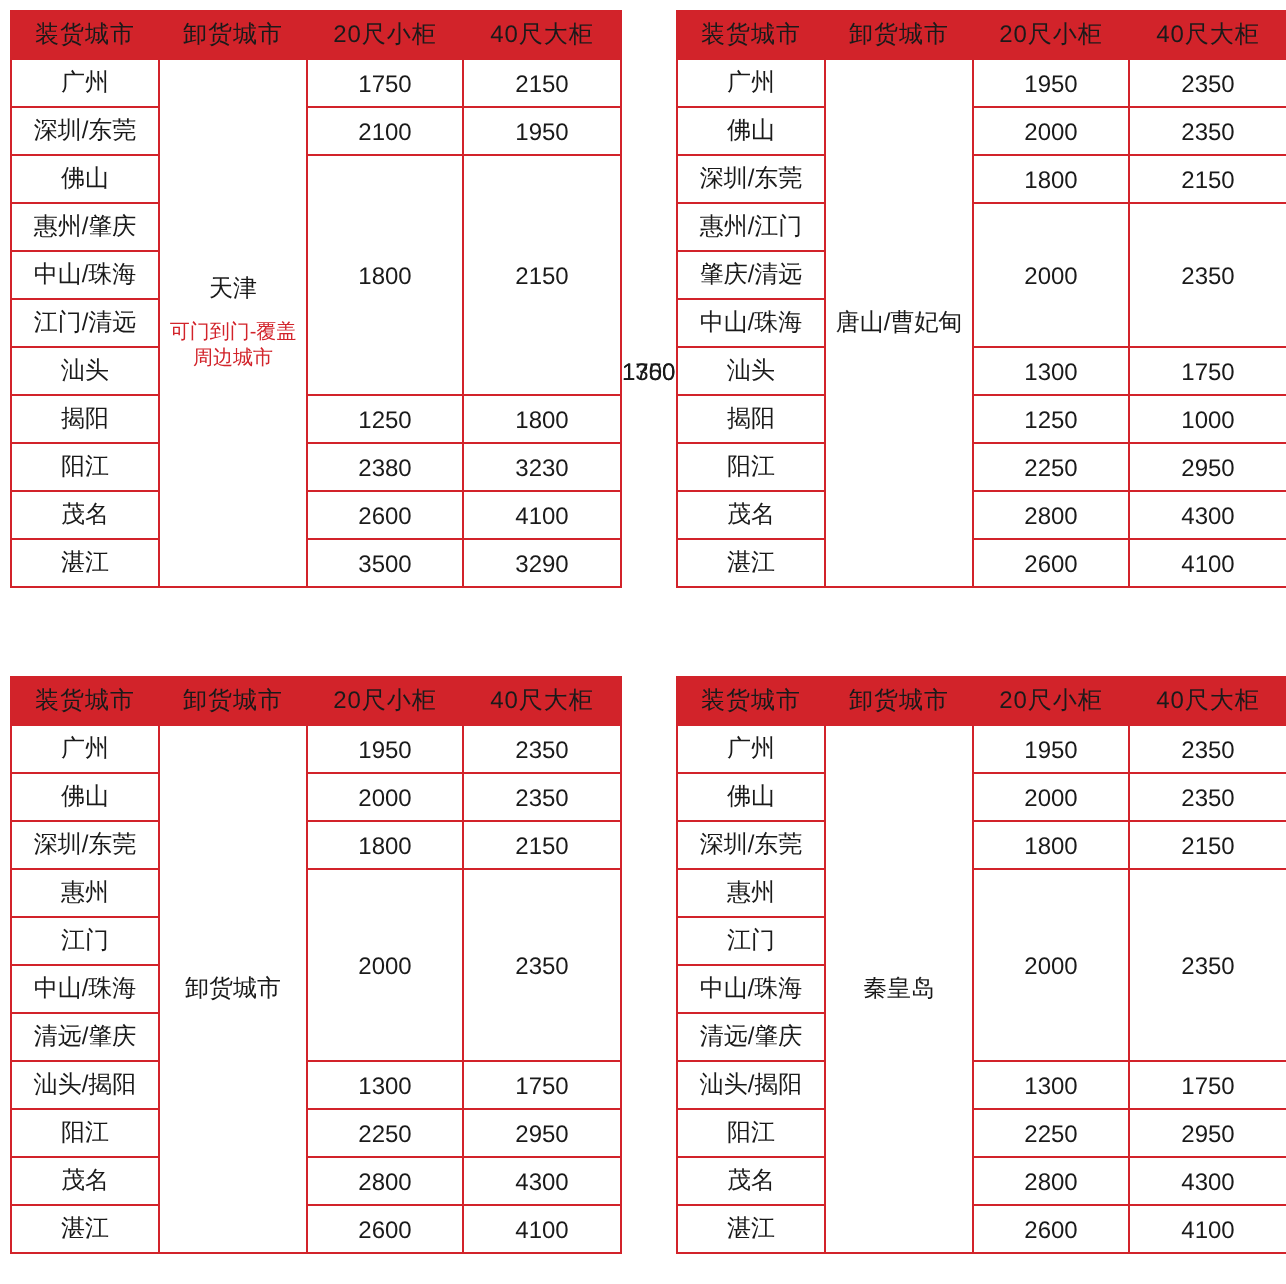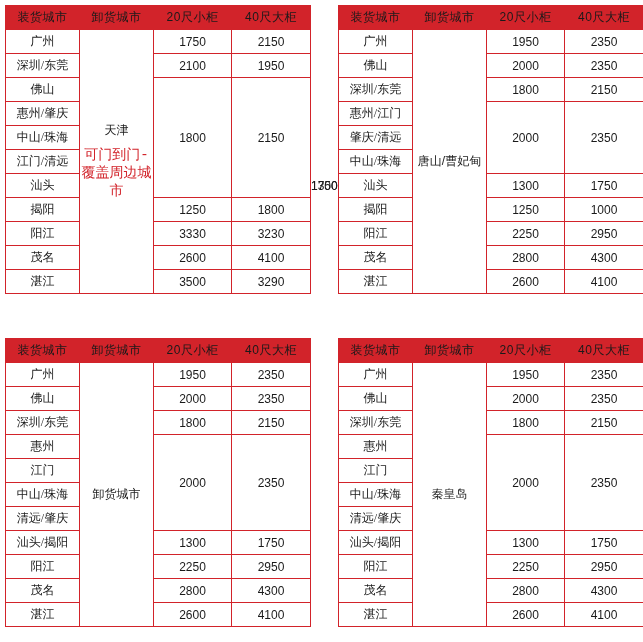--- a/index.html
+++ b/index.html
@@ -53,37 +53,35 @@
     letter-spacing: 0.5px;
   }
   col.c1 { width: 74px; }
   col.c2 { width: 74px; }
   col.c3 { width: 78px; }
   col.c4 { width: 79px; }
 
   td.load {
     font-size: 12.5px;
     color: #222;
-    font-family: Liberation Serif, serif;
   }
   td.dest {
     color: #d2232a;
     font-weight: bold;
     font-size: 14px;
     line-height: 1.25;
     padding: 2px 3px;
   }
   td.dest .sub {
     display: block;
     color: #d2232a;
     font-weight: normal;
-    font-size: 14px;
+    font-size: 10px;
     line-height: 1.3;
     margin-top: 8px;
-    font-family: Liberation Mono, monospace;
   }
   td.num {
     font-size: 12.5px;
     color: #111;
   }
 </style>
 </head>
 <body>
 
 <div class="grid">
@@ -134,21 +132,21 @@
             <td class="num">1300</td>
             <td class="num">1750</td>
           </tr>
           <tr>
             <td class="load">揭阳</td>
             <td class="num">1250</td>
             <td class="num">1800</td>
           </tr>
           <tr>
             <td class="load">阳江</td>
-            <td class="num">3330</td>
+            <td class="num">2380</td>
             <td class="num">3230</td>
           </tr>
           <tr>
             <td class="load">茂名</td>
             <td class="num">2600</td>
             <td class="num">4100</td>
           </tr>
           <tr>
             <td class="load">湛江</td>
             <td class="num">3500</td>

